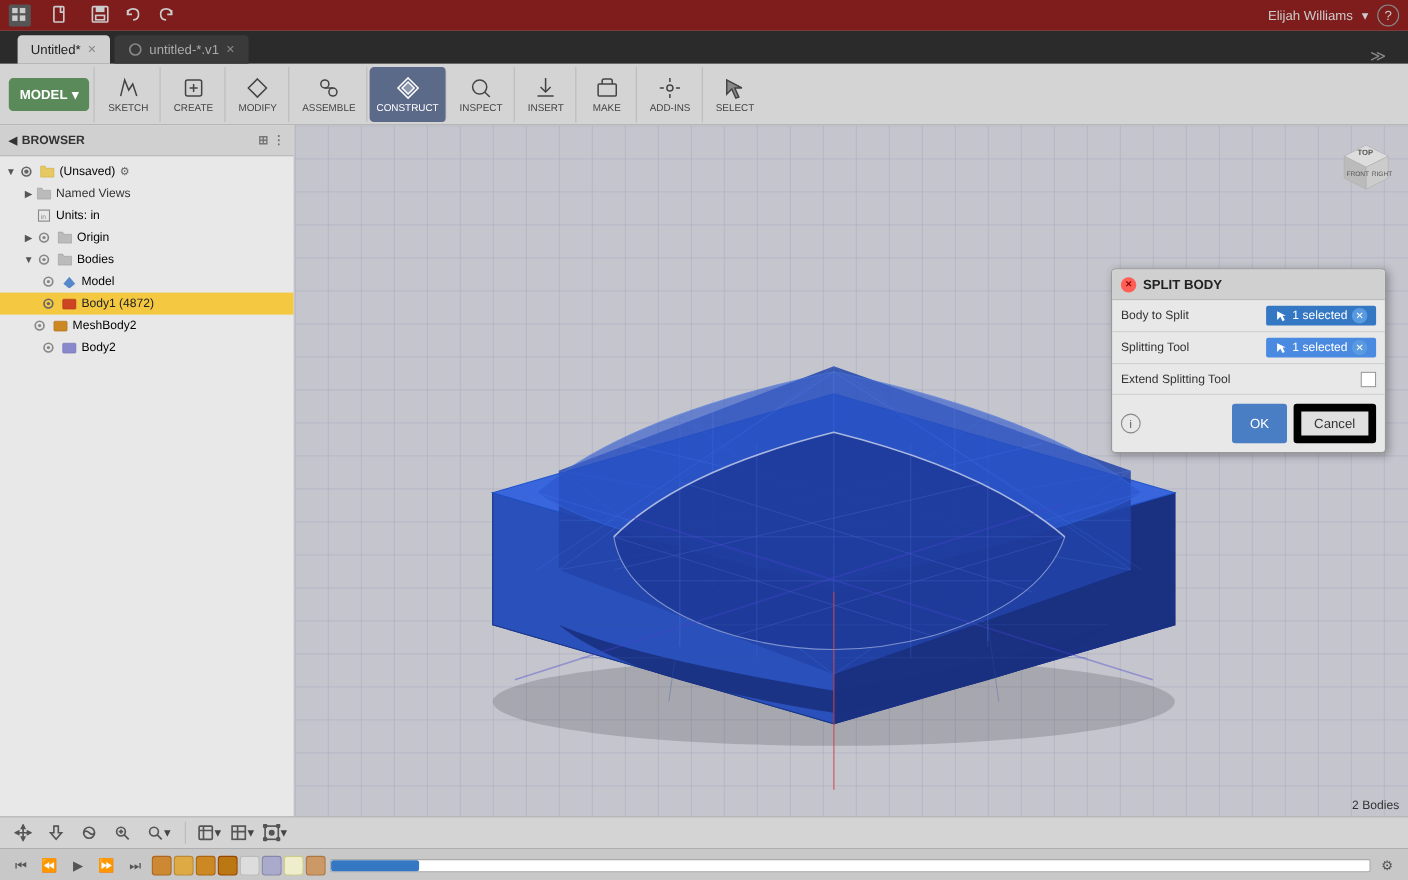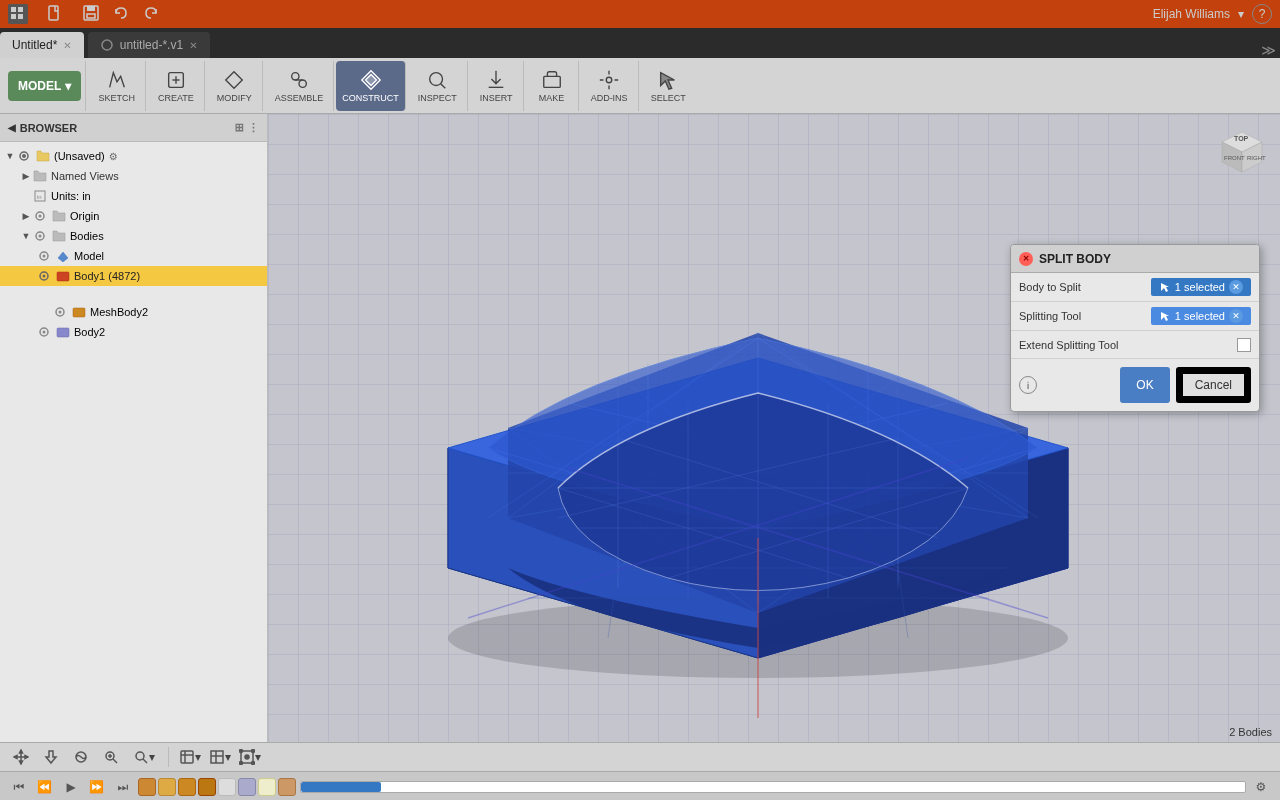--- a/index.html
+++ b/index.html
@@ -1,25 +1,25 @@
 <!DOCTYPE html>
 <html><head>
   <meta charset="utf-8">
   <style>
     * { box-sizing: border-box; margin: 0; padding: 0; }
     body { width: 1280px; height: 800px; overflow: hidden; font-family: 'Segoe UI', Arial, sans-serif; font-size: 12px; background: #d0d0d0; }
 
     
-    #titlebar { height: 28px; background: #c2410c; display: flex; align-items: center; justify-content: space-between; padding: 0 8px; color: #ccc; }
+    #titlebar { height: 28px; background: #7f1d1d; display: flex; align-items: center; justify-content: space-between; padding: 0 8px; color: #ccc; }
     #titlebar-left { display: flex; align-items: center; gap: 12px; }
     #titlebar-right { display: flex; align-items: center; gap: 8px; color: #ccc; font-size: 12px; }
     .title-icon { width: 20px; height: 20px; background: #555; border-radius: 2px; display: flex; align-items: center; justify-content: center; color: #aaa; font-size: 10px; }
 
     
-    #tabbar { height: 30px; background: #2b2b2b; display: flex; align-items: flex-end; padding: 0 0; }
+    #tabbar { height: 30px; background: #2b2b2b; display: flex; align-items: flex-end; padding: 0 16px; }
     .tab { height: 26px; padding: 0 12px; display: flex; align-items: center; gap: 6px; font-size: 12px; cursor: pointer; border-radius: 4px 4px 0 0; }
     .tab.active { background: #d0d0d0; color: #222; }
     .tab.inactive { background: #3a3a3a; color: #aaa; }
     .tab-close { font-size: 10px; color: #888; cursor: pointer; }
 
     
     #toolbar { height: 56px; background: #d4d4d4; display: flex; align-items: center; padding: 0 4px; gap: 2px; border-bottom: 1px solid #aaa; }
     .toolbar-group { display: flex; align-items: center; height: 50px; border-right: 1px solid #bbb; padding: 0 4px; }
     .toolbar-btn { display: flex; flex-direction: column; align-items: center; justify-content: center; padding: 2px 6px; min-width: 44px; height: 46px; cursor: pointer; border-radius: 3px; color: #333; font-size: 10px; gap: 2px; }
     .toolbar-btn svg { width: 22px; height: 22px; }
@@ -347,21 +347,21 @@
             </svg>
         </span>
         <span class="tree-icon">
           <svg width="14" height="12" viewBox="0 0 14 12">
               <rect x="1" y="2" width="12" height="9" fill="#cc4422" stroke="#aa3311" stroke-width="0.5" rx="1"></rect>
             </svg>
         </span>
         <span class="tree-label">Body1 (4872)</span>
       </div>
 
-      <div class="tree-item" style="padding-left:52px;margin-top:16px;">
+      <div class="tree-item" style="padding-left:28px;">
         <span class="tree-icon">
           <svg width="12" height="12" viewBox="0 0 12 12">
               <circle cx="6" cy="6" r="4" fill="none" stroke="#888" stroke-width="1.5"></circle>
               <circle cx="6" cy="6" r="1.5" fill="#888"></circle>
             </svg>
         </span>
         <span class="tree-icon">
           <svg width="14" height="12" viewBox="0 0 14 12">
               <rect x="1" y="2" width="12" height="9" fill="#cc8822" stroke="#aa6611" stroke-width="0.5" rx="1"></rect>
             </svg>

